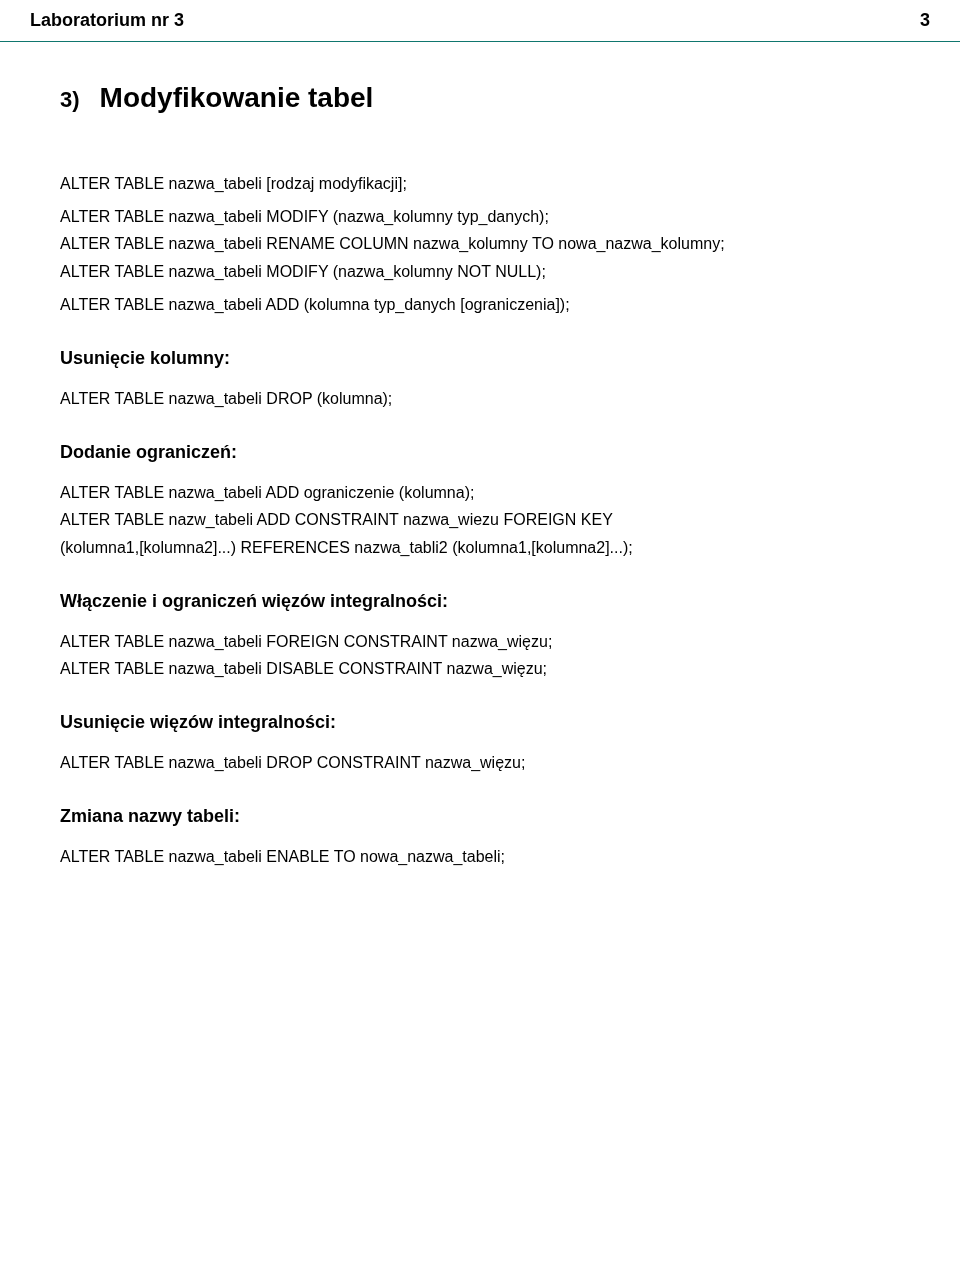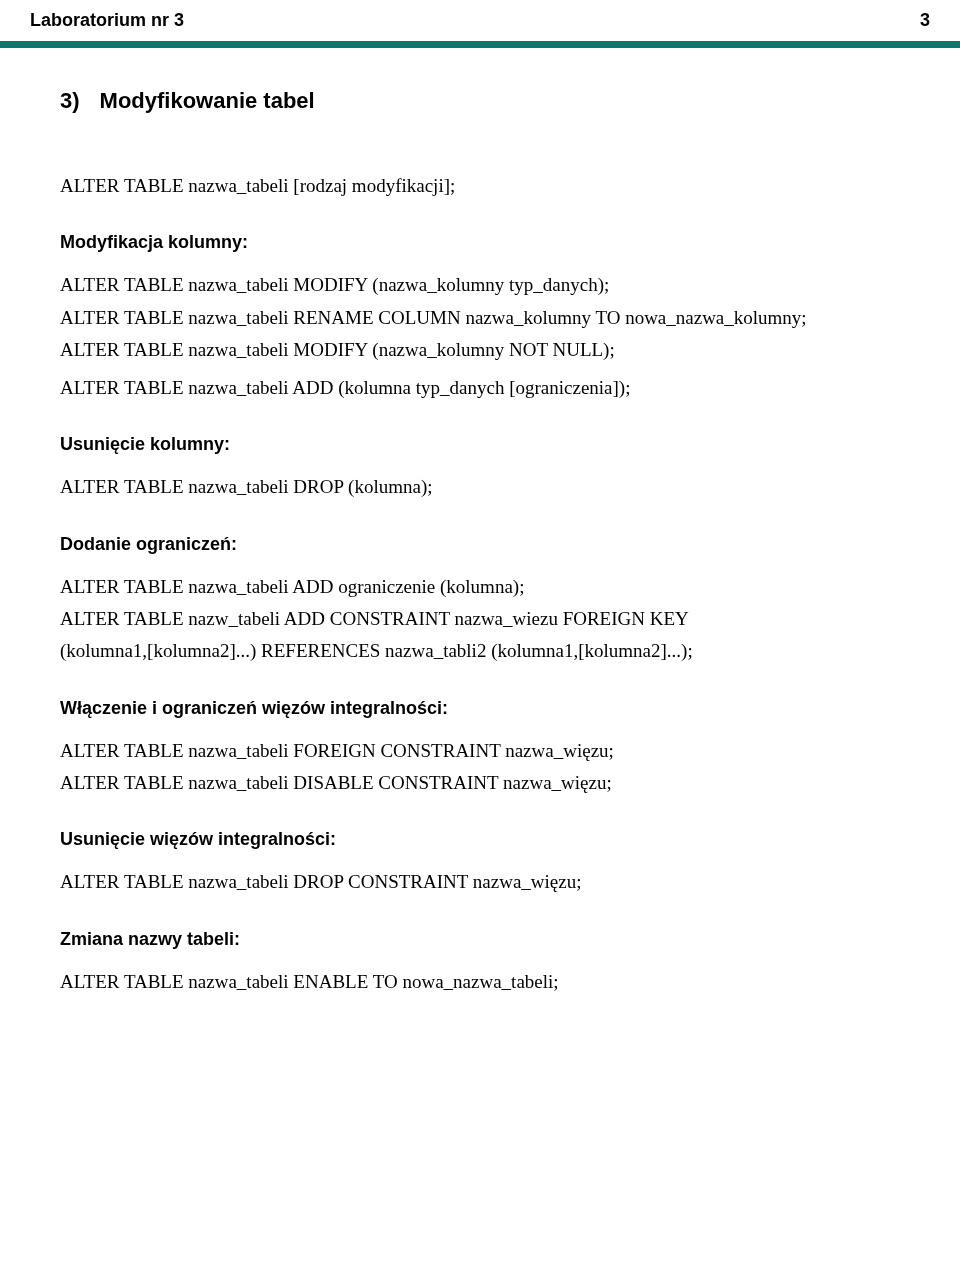--- a/index.html
+++ b/index.html
@@ -15,40 +15,40 @@
       width: 960px;
       min-height: 1286px;
       padding: 0;
     }
 
     .page-header {
       display: flex;
       justify-content: space-between;
       align-items: center;
       padding: 10px 30px 10px 30px;
-      border-bottom: 7px solid #0f766e;
+      border-bottom: 1px solid #0f766e;
       margin-bottom: 30px;
     }
 
     .header-title {
       font-size: 18px;
       font-weight: bold;
     }
 
     .header-page-num {
       font-size: 18px;
       font-weight: bold;
     }
 
     .content {
       padding: 10px 60px 40px 60px;
     }
 
     .section-heading {
-      font-size: 22px;
+      font-size: 28px;
       font-weight: bold;
       margin-bottom: 28px;
     }
 
     .sub-heading {
       font-size: 18px;
       font-weight: bold;
       margin-top: 30px;
       margin-bottom: 16px;
     }
@@ -61,22 +61,22 @@
     }
 
     .section-title-row {
       display: flex;
       align-items: baseline;
       margin-bottom: 28px;
     }
 
     .code-line {
       display: block;
-      font-family: Liberation Serif, serif;
-      font-size: 19px;
+      font-family: Liberation Sans, sans-serif;
+      font-size: 16px;
       line-height: 1.7;
     }
 
     .code-segment {
       margin-bottom: 6px;
     }
   </style>
 </head>
 <body>
 
@@ -91,21 +91,20 @@
     <span class="section-number">3)</span>
     <span class="section-heading">Modyfikowanie tabel</span>
   </div>
 
   <div class="code-segment">
     <span class="code-line">
       <span class="kw">ALTER</span> <span class="kw">TABLE</span> nazwa_tabeli [rodzaj modyfikacji];
     </span>
   </div>
 
-  <div class="sub-heading">Modyfikacja kolumny:</div>
   <div class="code-segment">
     <span class="code-line"><span class="kw">ALTER</span> <span class="kw">TABLE</span> nazwa_tabeli <span class="kw">MODIFY</span> (nazwa_kolumny typ_danych);</span>
     <span class="code-line"><span class="kw">ALTER</span> <span class="kw">TABLE</span> nazwa_tabeli <span class="kw">RENAME COLUMN</span> nazwa_kolumny <span class="kw">TO</span> nowa_nazwa_kolumny;</span>
     <span class="code-line"><span class="kw">ALTER</span> <span class="kw">TABLE</span> nazwa_tabeli <span class="kw">MODIFY</span> (nazwa_kolumny <span class="kw">NOT NULL</span>);</span>
   </div>
 
   <div class="code-segment">
     <span class="code-line"><span class="kw">ALTER</span> <span class="kw">TABLE</span> nazwa_tabeli <span class="kw">ADD</span> (kolumna typ_danych [ograniczenia]);</span>
   </div>
 

